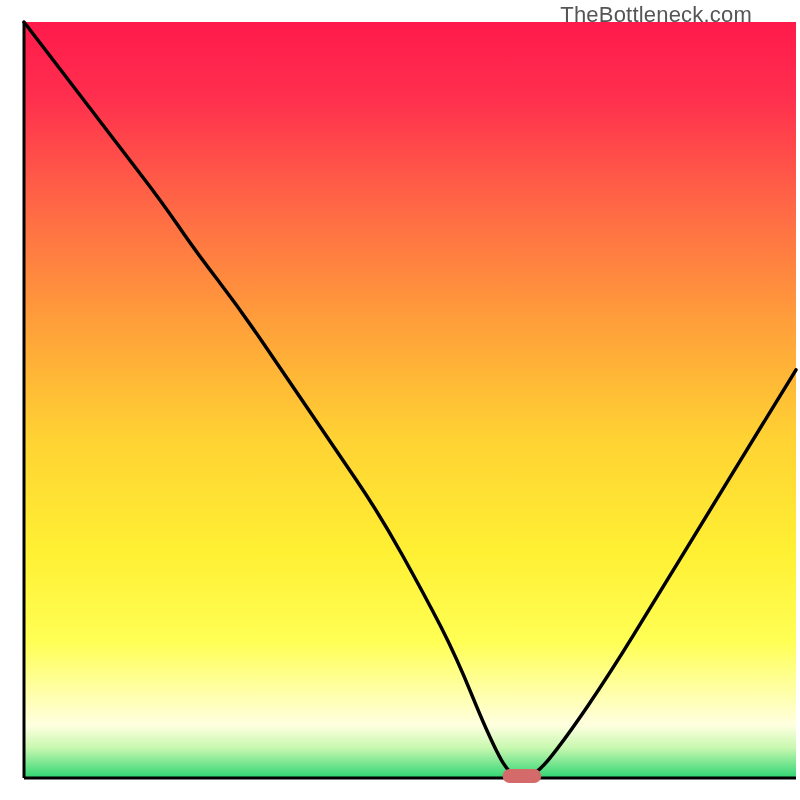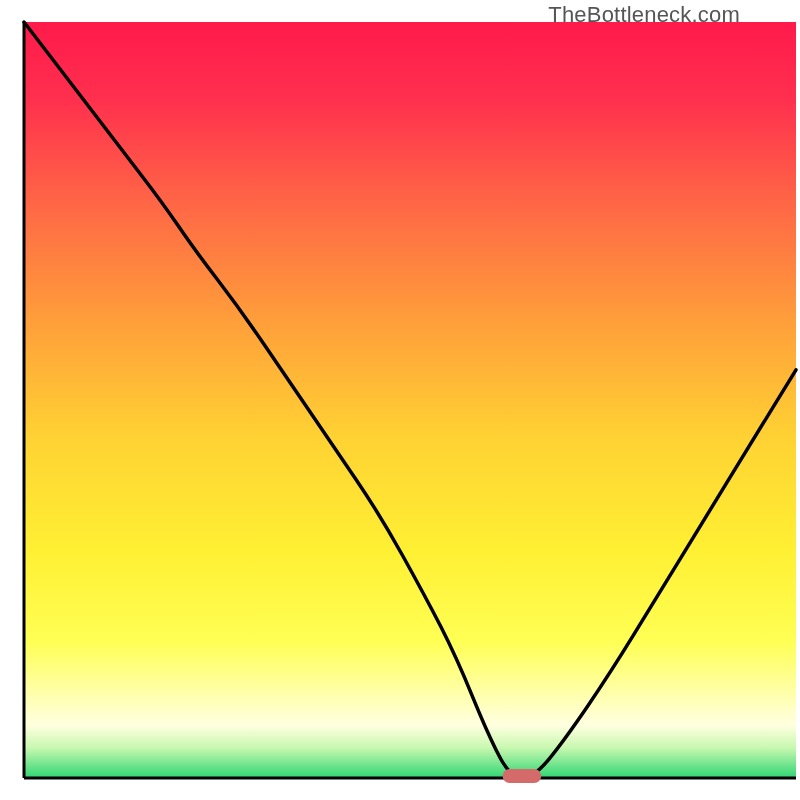--- a/index.html
+++ b/index.html
@@ -8,20 +8,21 @@
     width: 800px;
     height: 800px;
     overflow: hidden;
     background: #ffffff;
     font-family: Arial, Helvetica, sans-serif;
   }
   .canvas {
     position: relative;
     width: 748px;
     height: 800px;
+    padding-left: 12px;
   }
   .watermark {
     position: absolute;
     top: 2px;
     right: 8px;
     color: #555;
     font-size: 22px;
     letter-spacing: 0.2px;
     z-index: 50;
   }

